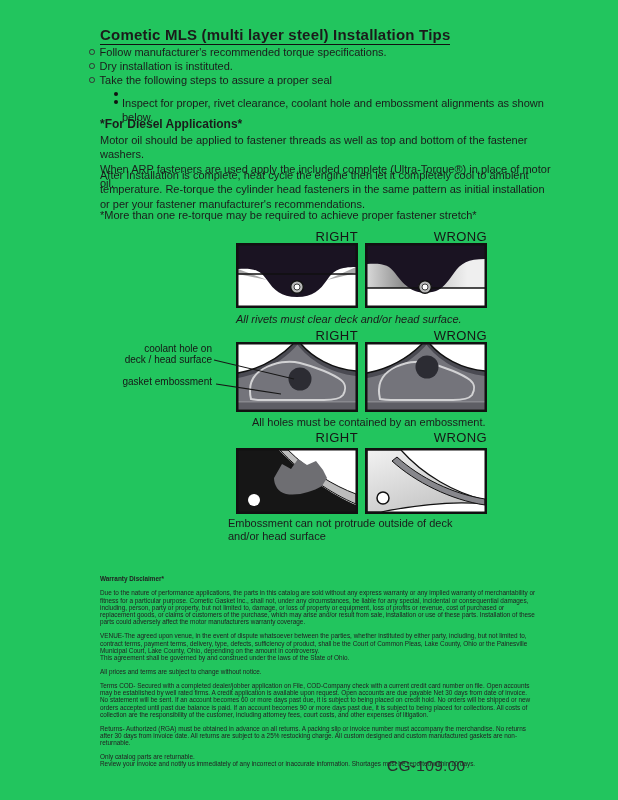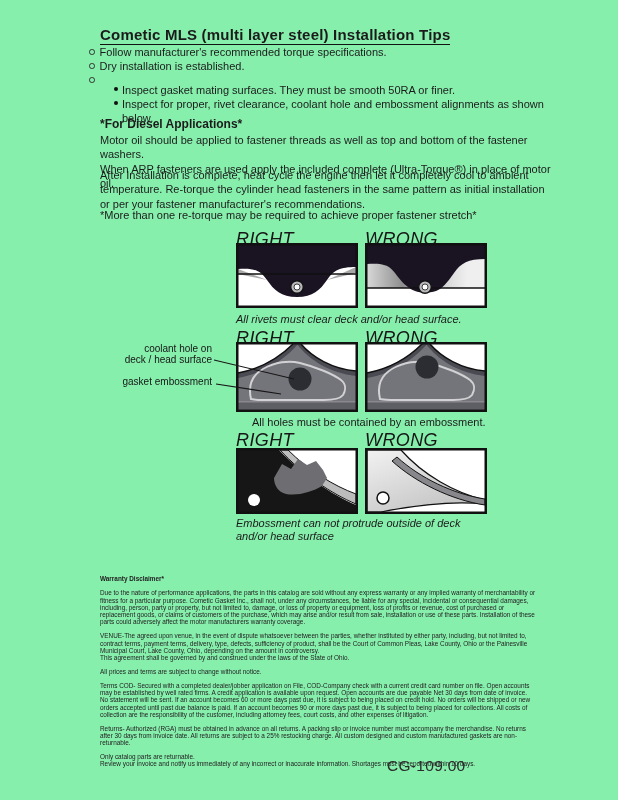--- a/index.html
+++ b/index.html
@@ -1,16 +1,16 @@
 <!DOCTYPE html>
 <html><head>
 <meta charset="utf-8">
 <style>
   html,body{margin:0;padding:0;background:#e8e8e8;}
-  .page{position:relative;width:618px;height:800px;background:#86efac;overflow:hidden;
+  .page{position:relative;width:618px;height:800px;background:#22c55e;overflow:hidden;
         font-family:"Liberation Sans",sans-serif;color:#1b1b1b;}
   .abs{position:absolute;}
 
   
   .title{left:100px;top:26px;font-size:15px;font-weight:bold;letter-spacing:.2px;
          border-bottom:1.6px solid #111;padding-bottom:1px;white-space:nowrap;}
 
   
   .bullets{left:89px;top:45px;width:470px;font-size:11px;line-height:14px;}
   .bullet-row{display:flex;align-items:flex-start;}
@@ -21,22 +21,22 @@
                  margin:4.6px 4px 0 0;flex:none;}
 
   
   .diesel-h{left:100px;top:117px;font-size:12px;font-weight:bold;}
   .para{left:100px;font-size:11px;line-height:14.4px;white-space:pre-line;width:460px;}
   .p1{top:133px;}
   .p2{top:168px;}
   .p3{top:208px;}
 
   
-  .fig-label{width:122px;text-align:left;font-size:18px;font-weight:500;
-             letter-spacing:.4px;color:#161616;font-style:italic;}
+  .fig-label{width:122px;text-align:right;font-size:13px;font-weight:500;
+             letter-spacing:.4px;color:#161616;}
   .caption{font-size:11px;line-height:12.5px;white-space:pre-line;}
   .callout{font-size:10px;line-height:10.8px;text-align:right;white-space:pre-line;
            width:132px;color:#161616;}
   svg{display:block;}
   .overlay{left:0;top:0;pointer-events:none;}
 
   
   .disc{left:100px;top:575px;width:436px;font-size:6.4px;line-height:7.3px;color:#222;}
   .disc .dh{font-weight:bold;margin-bottom:7px;}
   .disc p{margin:0 0 6.5px 0;white-space:pre-line;}
@@ -50,28 +50,28 @@
 
   <div class="abs title">Cometic MLS (multi layer steel) Installation Tips</div>
 
   <div class="abs bullets">
     <div class="bullet-row">
       <span class="marker-open"></span>
       <span>Follow manufacturer's recommended torque specifications.</span>
     </div>
     <div class="bullet-row">
       <span class="marker-open"></span>
-      <span>Dry installation is established.</span>
+      <span>Dry installation is instituted.</span>
     </div>
     <div class="bullet-row">
       <span class="marker-open"></span>
+      <span>Take the following steps to assure a proper seal</span>
     </div>
     <div class="bullet-row sub">
       <span class="marker-filled"></span>
-      <span>Inspect gasket mating surfaces.  They must be smooth 50RA or finer.</span>
     </div>
     <div class="bullet-row sub">
       <span class="marker-filled"></span>
       <span>Inspect for proper, rivet clearance, coolant hole and embossment alignments as shown below.</span>
     </div>
   </div>
 
   <div class="abs diesel-h">*For Diesel Applications*</div>
   <div class="abs para p1">Motor oil should be applied to fastener threads as well as top and bottom of the fastener washers.
 When ARP fasteners are used apply the included complete (Ultra-Torque®) in place of motor oil.</div>
@@ -170,21 +170,21 @@
           <stop offset="1" stop-color="#c2c2c2"></stop>
       </linearGradient>
     </defs>
     <rect x="0" y="0" width="122" height="66" fill="#ffffff"></rect>
     <path d="M2,2 L36,2 C58,27 90,45 120,52 L120,56 C84,52 46,58 16,64 L2,64 Z" fill="url(#g3)" stroke="#111" stroke-width="1.2"></path>
     <path d="M32,9 C55,30 88,46 120,51 L120,57 C86,52 50,34 27,13 Z" fill="#87878c" stroke="#111" stroke-width="1"></path>
     <circle cx="18" cy="50" r="6" fill="#ffffff" stroke="#111" stroke-width="1.5"></circle>
     <rect x="1.25" y="1.25" width="119.5" height="63.5" fill="none" stroke="#111" stroke-width="2.5"></rect>
   </svg>
 
-  <div class="abs caption" style="left:236px;top:517px;font-style:italic;">Embossment can not protrude outside of deck
+  <div class="abs caption" style="left:228px;top:517px;">Embossment can not protrude outside of deck
 and/or head surface</div>
 
   <svg class="abs overlay" width="618" height="800" viewBox="0 0 618 800">
     <line x1="214" y1="360" x2="294" y2="379" stroke="#161616" stroke-width="1.1"></line>
     <line x1="216" y1="384" x2="281" y2="394" stroke="#161616" stroke-width="1.1"></line>
   </svg>
 
   <div class="abs disc">
     <div class="dh">Warranty Disclaimer*</div>
     <p>Due to the nature of performance applications, the parts in this catalog are sold without any express warranty or any implied warranty of merchantability or fitness for a particular purpose.  Cometic Gasket Inc., shall not, under any circumstances, be liable for any special, incidental or consequential damages, including, person, party or property, but not limited to, damage, or loss of property or equipment, loss of profits or revenue, cost of purchased or replacement goods, or claims of customers of the purchase, which may arise and/or result from sale, installation or use of these parts.  Installation of these parts could adversely affect the motor manufacturers warranty coverage.</p>

